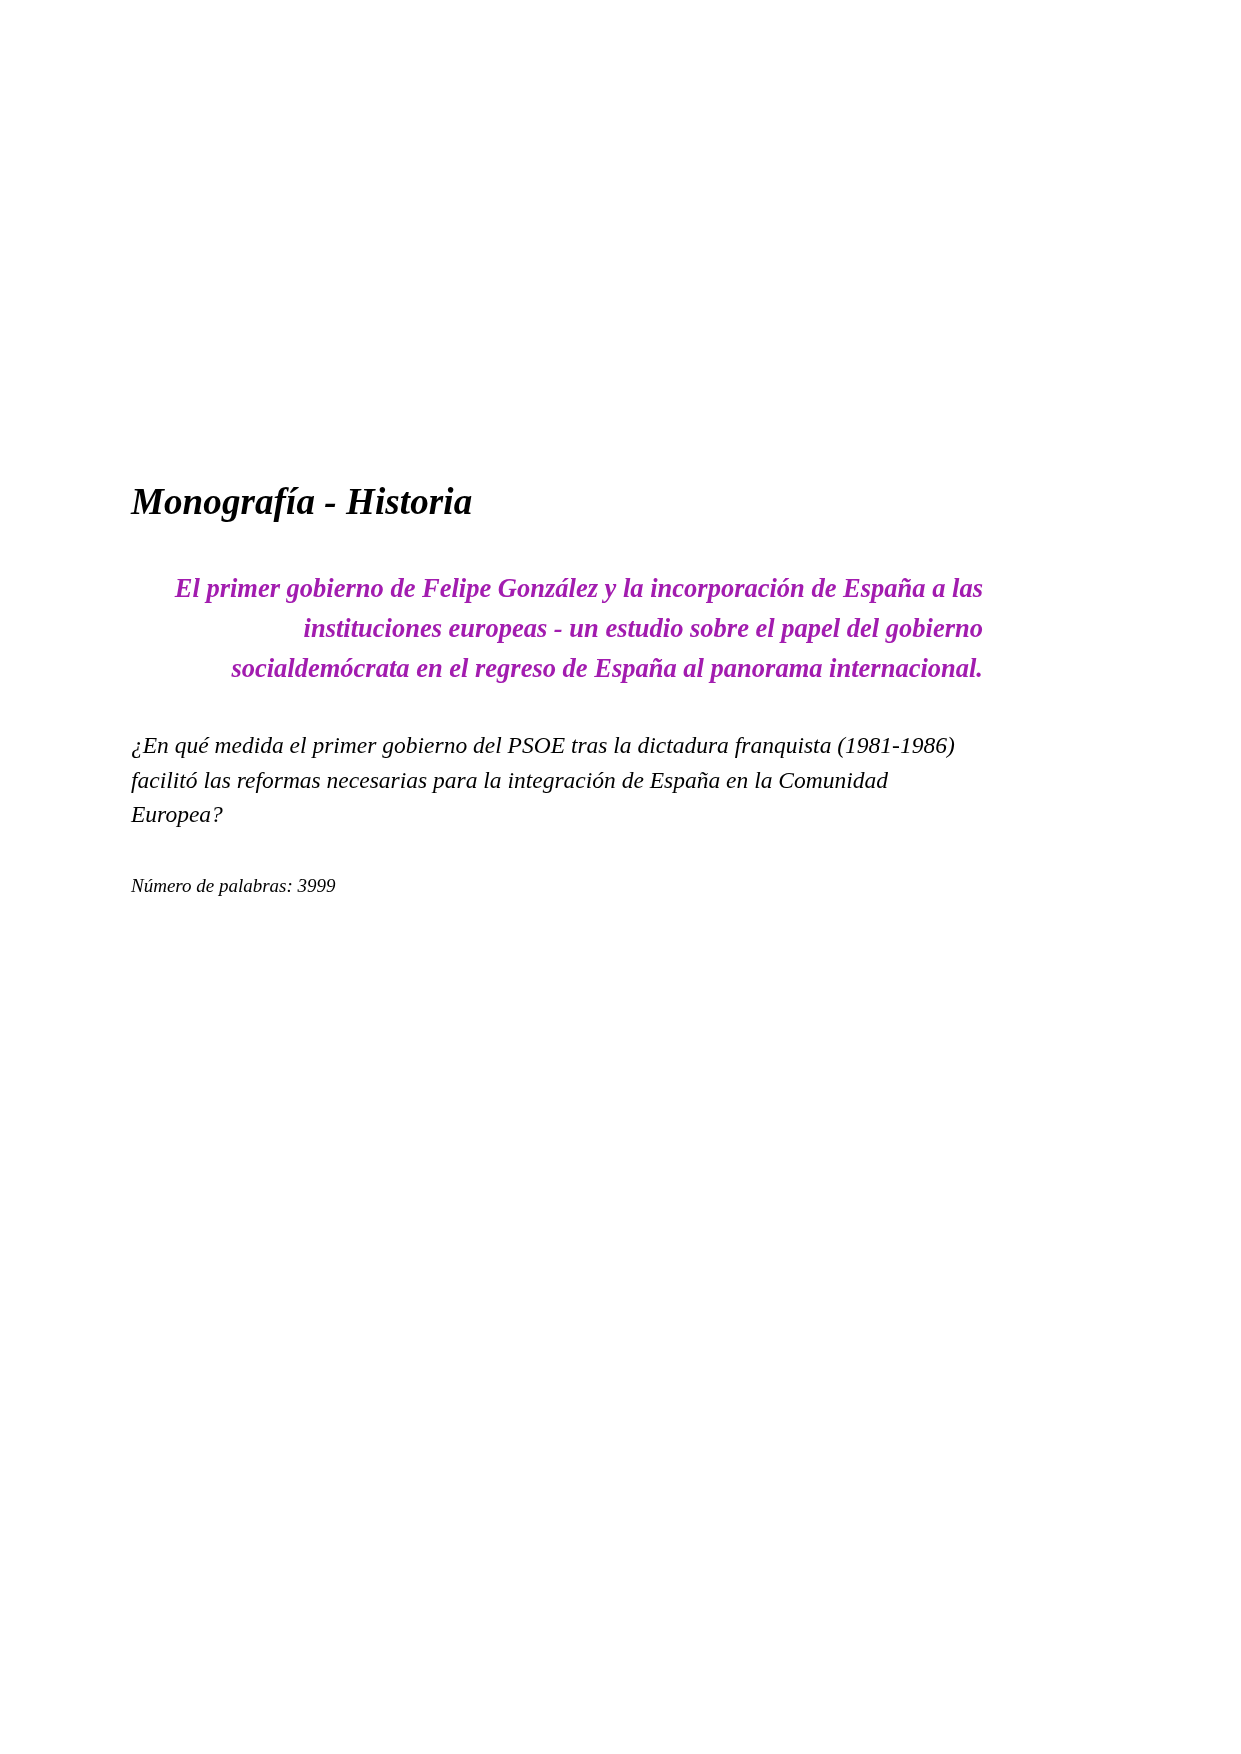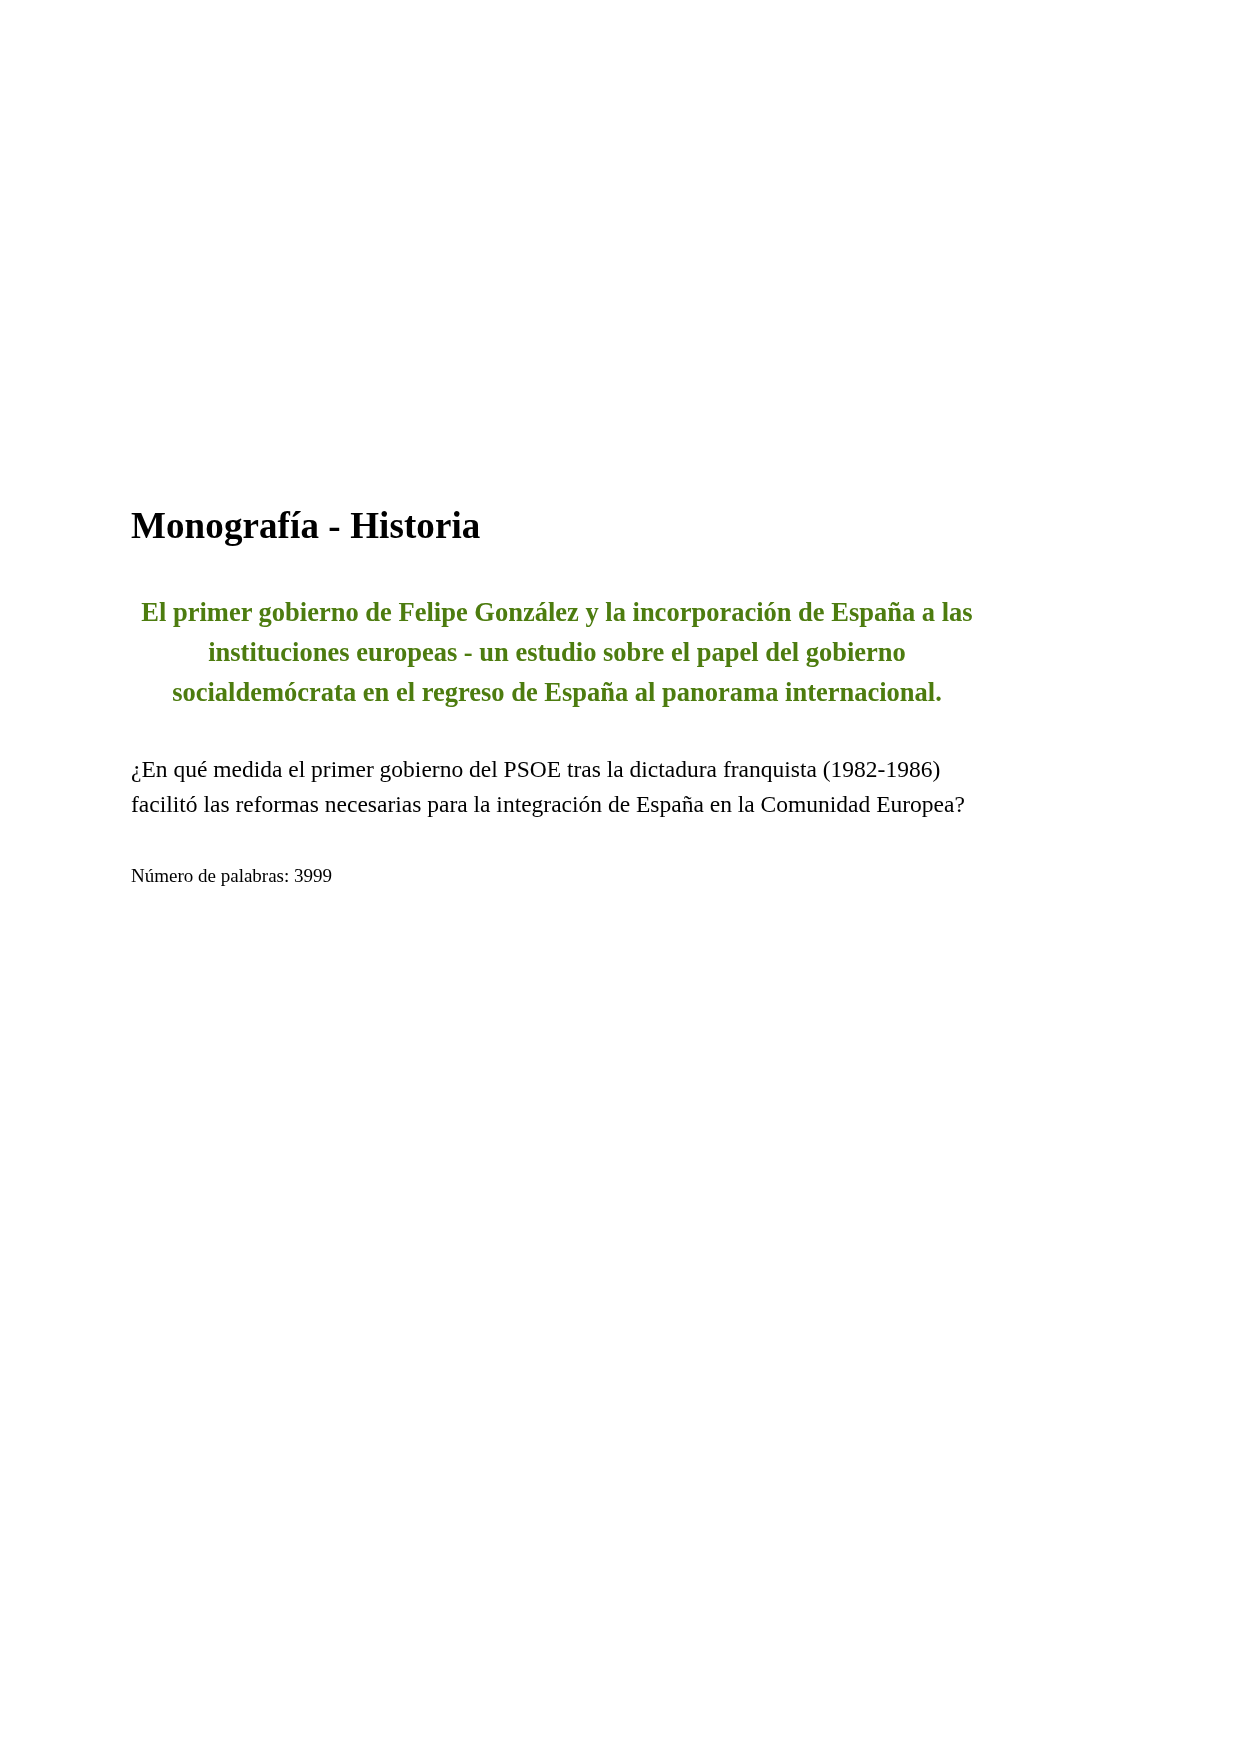--- a/index.html
+++ b/index.html
@@ -17,38 +17,39 @@
     position: relative;
     width: 1241px;
     height: 1754px;
     background: #ffffff;
     overflow: hidden;
     box-sizing: border-box;
   }
   .content {
     position: absolute;
     left: 131px;
-    top: 504px;
+    top: 480px;
     width: 852px;
+    font-style: italic;
   }
   .doc-title {
     font-size: 37px;
     font-weight: bold;
     line-height: 1.18;
     letter-spacing: 0.1px;
     margin: 0 0 44px 0;
     color: #000000;
   }
   .doc-subtitle {
     font-size: 26.5px;
     font-weight: bold;
     line-height: 1.52;
     margin: 0 0 40px 0;
-    color: #4d7c0f;
-    text-align: center;
+    color: #a21caf;
+    text-align: right;
   }
   .research-question {
     font-size: 23.5px;
     font-weight: normal;
     line-height: 1.46;
     margin: 0 0 42px 0;
     color: #000000;
     text-align: left;
   }
   .word-count {
@@ -62,18 +63,18 @@
 </head>
 <body>
 
 <div class="page">
   <div class="content">
 
     <h1 class="doc-title">Monografía - Historia</h1>
 
     <p class="doc-subtitle">El primer gobierno de Felipe González y la incorporación de España a las instituciones europeas - un estudio sobre el papel del gobierno socialdemócrata en el regreso de España al panorama internacional.</p>
 
-    <p class="research-question">¿En qué medida el primer gobierno del PSOE tras la dictadura franquista (1982-1986) facilitó las reformas necesarias para la integración de España en la Comunidad Europea?</p>
+    <p class="research-question">¿En qué medida el primer gobierno del PSOE tras la dictadura franquista (1981-1986) facilitó las reformas necesarias para la integración de España en la Comunidad Europea?</p>
 
     <p class="word-count">Número de palabras: 3999</p>
 
   </div>
 </div>
 
 </body></html>

